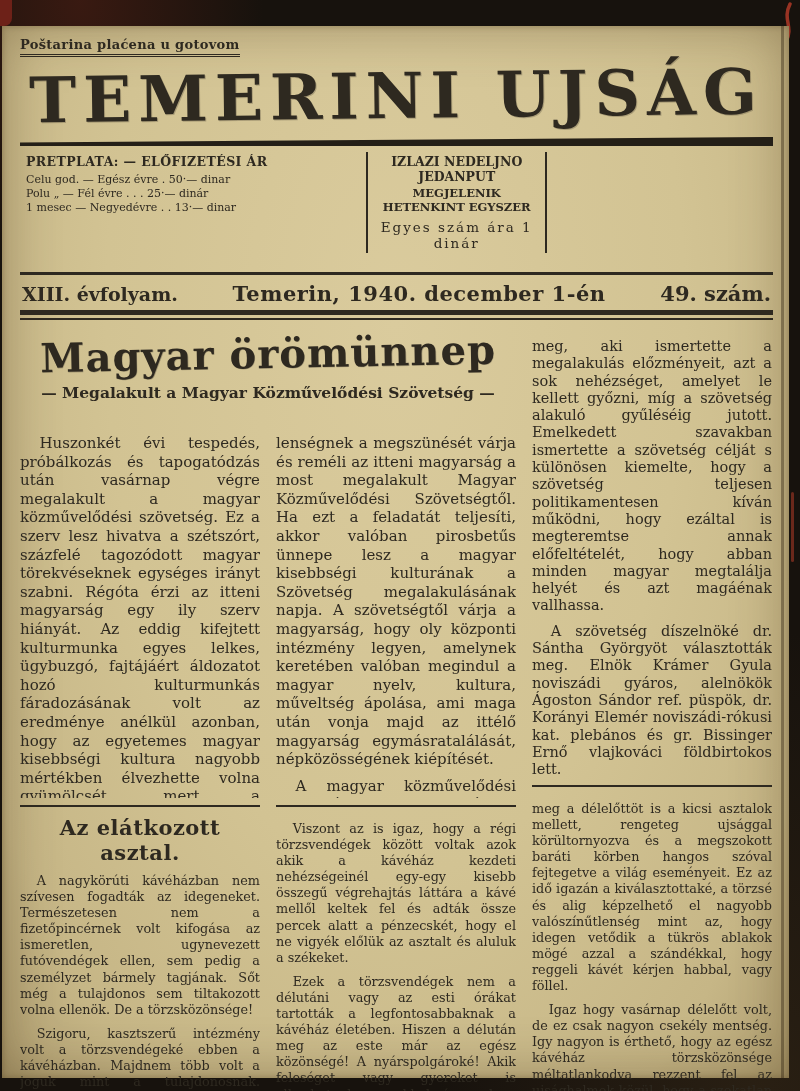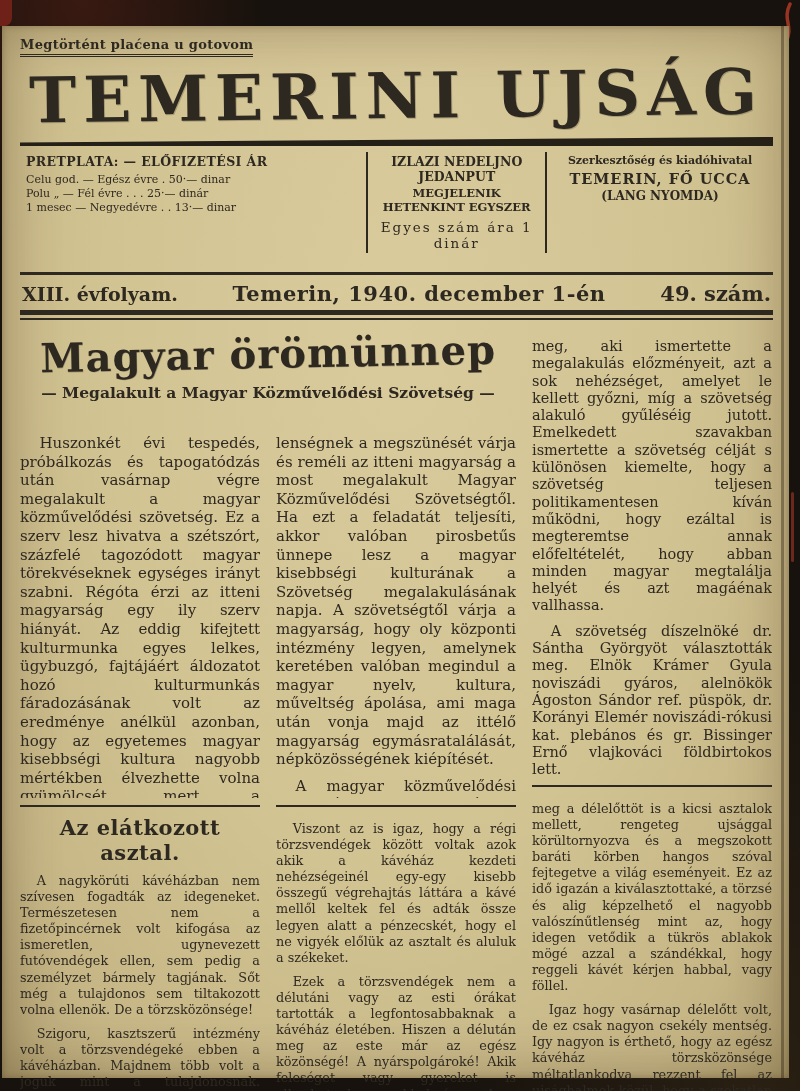--- a/index.html
+++ b/index.html
@@ -93,41 +93,36 @@
   <path d="M26 2 C18 18, 30 24, 22 40 C16 52, 26 60, 20 76" fill="none" stroke="#b03a28" stroke-width="3.5" opacity=".85" stroke-linecap="round"></path>
 </svg>
 <div class="red-mark" style="left:0;top:0;width:12px;height:26px;background:#7e241a;border-radius:0 0 8px 0;opacity:.8;"></div>
 <div class="red-mark" style="right:6px;top:492px;width:3px;height:70px;background:#b03a28;opacity:.55;border-radius:2px;"></div>
 
 <div class="sheet">
   <div class="crease"></div>
   
   
 
-  <div class="postage">Megtörtént plaćena u gotovom</div>
+  <div class="postage">Poštarina plaćena u gotovom</div>
 
   <h1 class="masthead">TEMERINI UJSÁG</h1>
   <div class="wedge"></div>
 
   <div class="info-row">
     <div class="info-cell info-sub">
       <div class="hdr">PRETPLATA: — ELŐFIZETÉSI ÁR</div>
       <div class="ln">Celu god. — Egész évre . 50·— dinar</div>
       <div class="ln">Polu  „   — Fél évre . . . 25·— dinár</div>
       <div class="ln">1 mesec — Negyedévre . . 13·— dinar</div>
     </div>
     <div class="info-cell info-freq">
       <div class="ln1">IZLAZI NEDELJNO JEDANPUT</div>
       <div class="ln2">MEGJELENIK HETENKINT EGYSZER</div>
       <div class="ln3">Egyes szám ára 1 dinár</div>
-    </div>
-    <div class="info-cell info-off">
-      <div class="ln1">Szerkesztőség és kiadóhivatal</div>
-      <div class="ln2">TEMERIN, FŐ UCCA</div>
-      <div class="ln3">(LANG NYOMDA)</div>
     </div>
   </div>
 
   <div class="dateline">
     <span class="vol">XIII. évfolyam.</span>
     <span class="date">Temerin, 1940. december 1-én</span>
     <span class="issue">49. szám.</span>
   </div>
   <div class="rule-double"></div>
 
@@ -151,21 +146,21 @@
         </div>
       </div>
 
       <div class="col colB">
         <div class="top-block">
           <p class="body">lenségnek a megszünését várja és reméli az itteni magyarság a most megalakult Magyar Közművelődési Szövetségtől. Ha ezt a feladatát teljesíti, akkor valóban pirosbetűs ünnepe lesz a magyar kisebbségi kulturának a Szövetség megalakulásának napja. A szövetségtől várja a magyarság, hogy oly központi intézmény legyen, amelynek keretében valóban megindul a magyar nyelv, kultura, műveltség ápolása, ami maga után vonja majd az ittélő magyarság egymásratalálását, népközösségének kiépítését.</p>
           <p class="body indent">A magyar közművelődési szövetség mult vasárnap délelőtt tartotta alakuló ülését a noviszádi magyar kaszinó nagytermében. Az alakuló gyűlést dr. Várady Imre szenátor nyitotta</p>
         </div>
         <div class="col-rule"></div>
         <div class="bot-block">
-          <p class="body indent">Viszont az is igaz, hogy a régi törzsvendégek között voltak azok akik a kávéház kezdeti nehézségeinél egy-egy kisebb összegű végrehajtás láttára a kávé mellől keltek fel és adták össze legyen alatt a pénzecskét, hogy el ne vigyék előlük az asztalt és aluluk a székeket.</p>
+          <p class="body indent">Viszont az is igaz, hogy a régi törzsvendégek között voltak azok akik a kávéház kezdeti nehézségeinél egy-egy kisebb összegű végrehajtás láttára a kávé mellől keltek fel és adták össze percek alatt a pénzecskét, hogy el ne vigyék előlük az asztalt és aluluk a székeket.</p>
           <p class="body indent">Ezek a törzsvendégek nem a délutáni vagy az esti órákat tartották a legfontosabbaknak a kávéház életében. Hiszen a délután meg az este már az egész közönségé! A nyárspolgároké! Akik feleséget vagy gyereket is elhozhatnak magukkal és csak a muzsika meg a pletyka kedvéért járnak el az ilyen fényűzőnek és mulatósnak tartott helyekre, aminő a kávéház.</p>
 
         </div>
       </div>
 
       <div class="col colC">
         <div class="top-block">
           <p class="body">meg, aki ismertette a megalakulás előzményeit, azt a sok nehézséget, amelyet le kellett győzni, míg a szövetség alakuló gyűléséig jutott. Emelkedett szavakban ismertette a szövetség célját s különösen kiemelte, hogy a szövetség teljesen politikamentesen kíván működni, hogy ezáltal is megteremtse annak előfeltételét, hogy abban minden magyar megtalálja helyét és azt magáénak vallhassa.</p>
           <p class="body indent">A szövetség díszelnöké dr. Sántha Györgyöt választották meg. Elnök Krámer Gyula noviszádi gyáros, alelnökök Ágoston Sándor ref. püspök, dr. Korányi Elemér noviszádi-rókusi kat. plebános és gr. Bissinger Ernő vlajkováci földbirtokos lett.</p>
           <p class="body indent">Választottak azonkívül még egy 70 tagu választmányt, 35 póttagot és egy 5 tagu felügyelőbizottságot. A választmányba Temerinből rendes tagul dr. Fern-</p>

